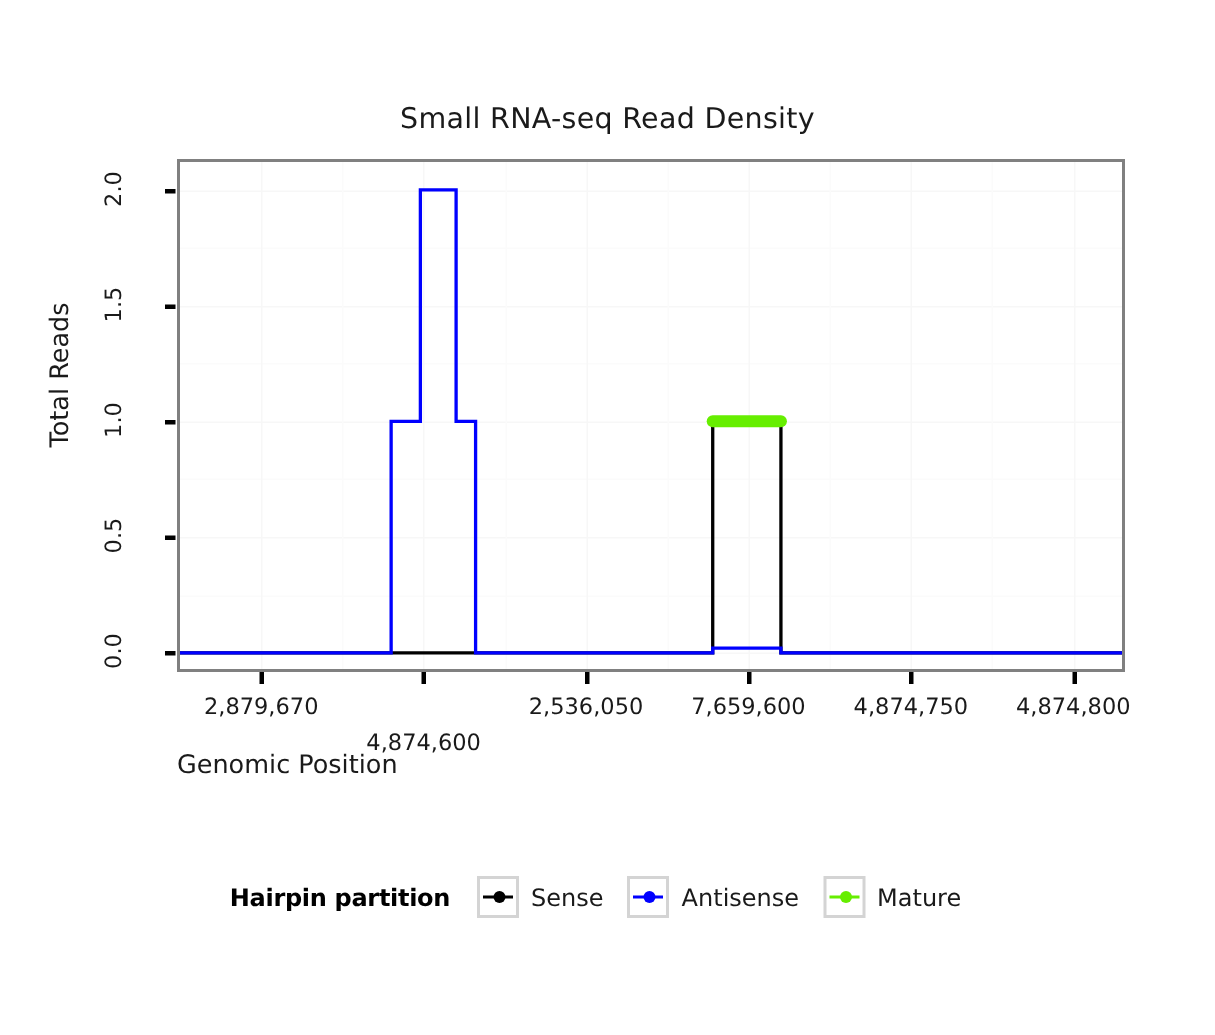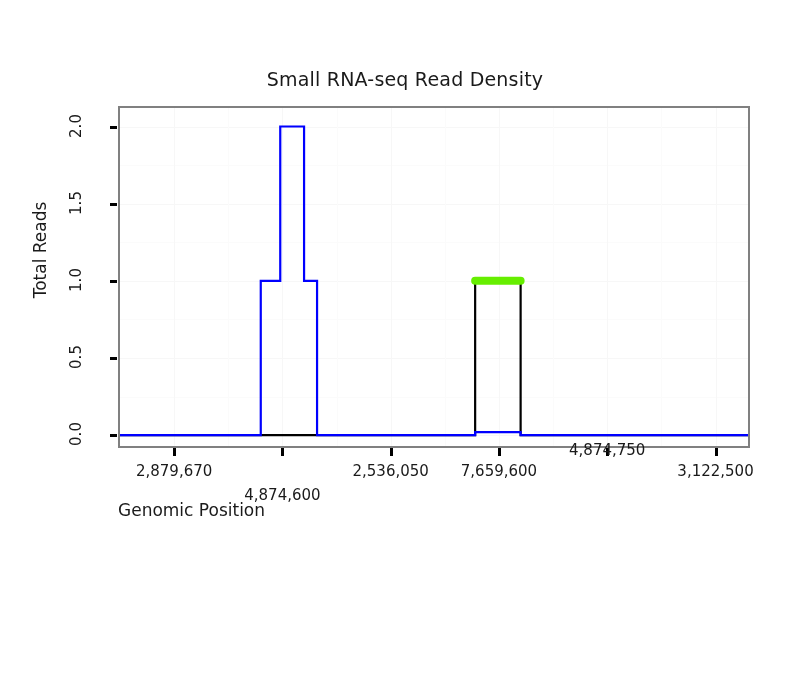--- a/index.html
+++ b/index.html
@@ -232,20 +232,46 @@
       <div class="xtick-mark" style="left: 389.69px; top: 448px;"></div>
       <div class="xtick-mark" style="left: 497.966px; top: 448px;"></div>
       <div class="xtick-mark" style="left: 606.241px; top: 448px;"></div>
       <div class="xtick-mark" style="left: 714.517px; top: 448px;"></div>
     </div>
   <div id="xtick-labels">
       <div class="xtick-label" style="left: 109.138px; top: 462px;">2,879,670</div>
       <div class="xtick-label" style="left: 217.414px; top: 486px;">4,874,600</div>
       <div class="xtick-label" style="left: 325.69px; top: 462px;">2,536,050</div>
       <div class="xtick-label" style="left: 433.966px; top: 462px;">7,659,600</div>
-      <div class="xtick-label" style="left: 542.241px; top: 441px;">4,874,750</div>
-      <div class="xtick-label" style="left: 650.517px; top: 462px;">3,122,500</div>
+      <div class="xtick-label" style="left: 542.241px; top: 462px;">4,874,750</div>
+      <div class="xtick-label" style="left: 650.517px; top: 462px;">4,874,800</div>
     </div>
 
   <div class="xlabel">Genomic Position</div>
 
+  <div class="legend">
+    <div class="legend-title">Hairpin partition</div>
+    <div id="legend-items" style="display:flex;align-items:center;">
+        <div class="legend-item">
+          <div class="legend-key">
+            <div class="kline" style="background: rgb(0, 0, 0);"></div>
+            <div class="kdot" style="background: rgb(0, 0, 0);"></div>
+          </div>
+          <div class="legend-label">Sense</div>
+        </div>
+        <div class="legend-item">
+          <div class="legend-key">
+            <div class="kline" style="background: rgb(0, 0, 255);"></div>
+            <div class="kdot" style="background: rgb(0, 0, 255);"></div>
+          </div>
+          <div class="legend-label">Antisense</div>
+        </div>
+        <div class="legend-item">
+          <div class="legend-key">
+            <div class="kline" style="background: rgb(102, 238, 0);"></div>
+            <div class="kdot" style="background: rgb(102, 238, 0);"></div>
+          </div>
+          <div class="legend-label">Mature</div>
+        </div>
+      </div>
+  </div>
 
 </div>
 
 </body></html>

